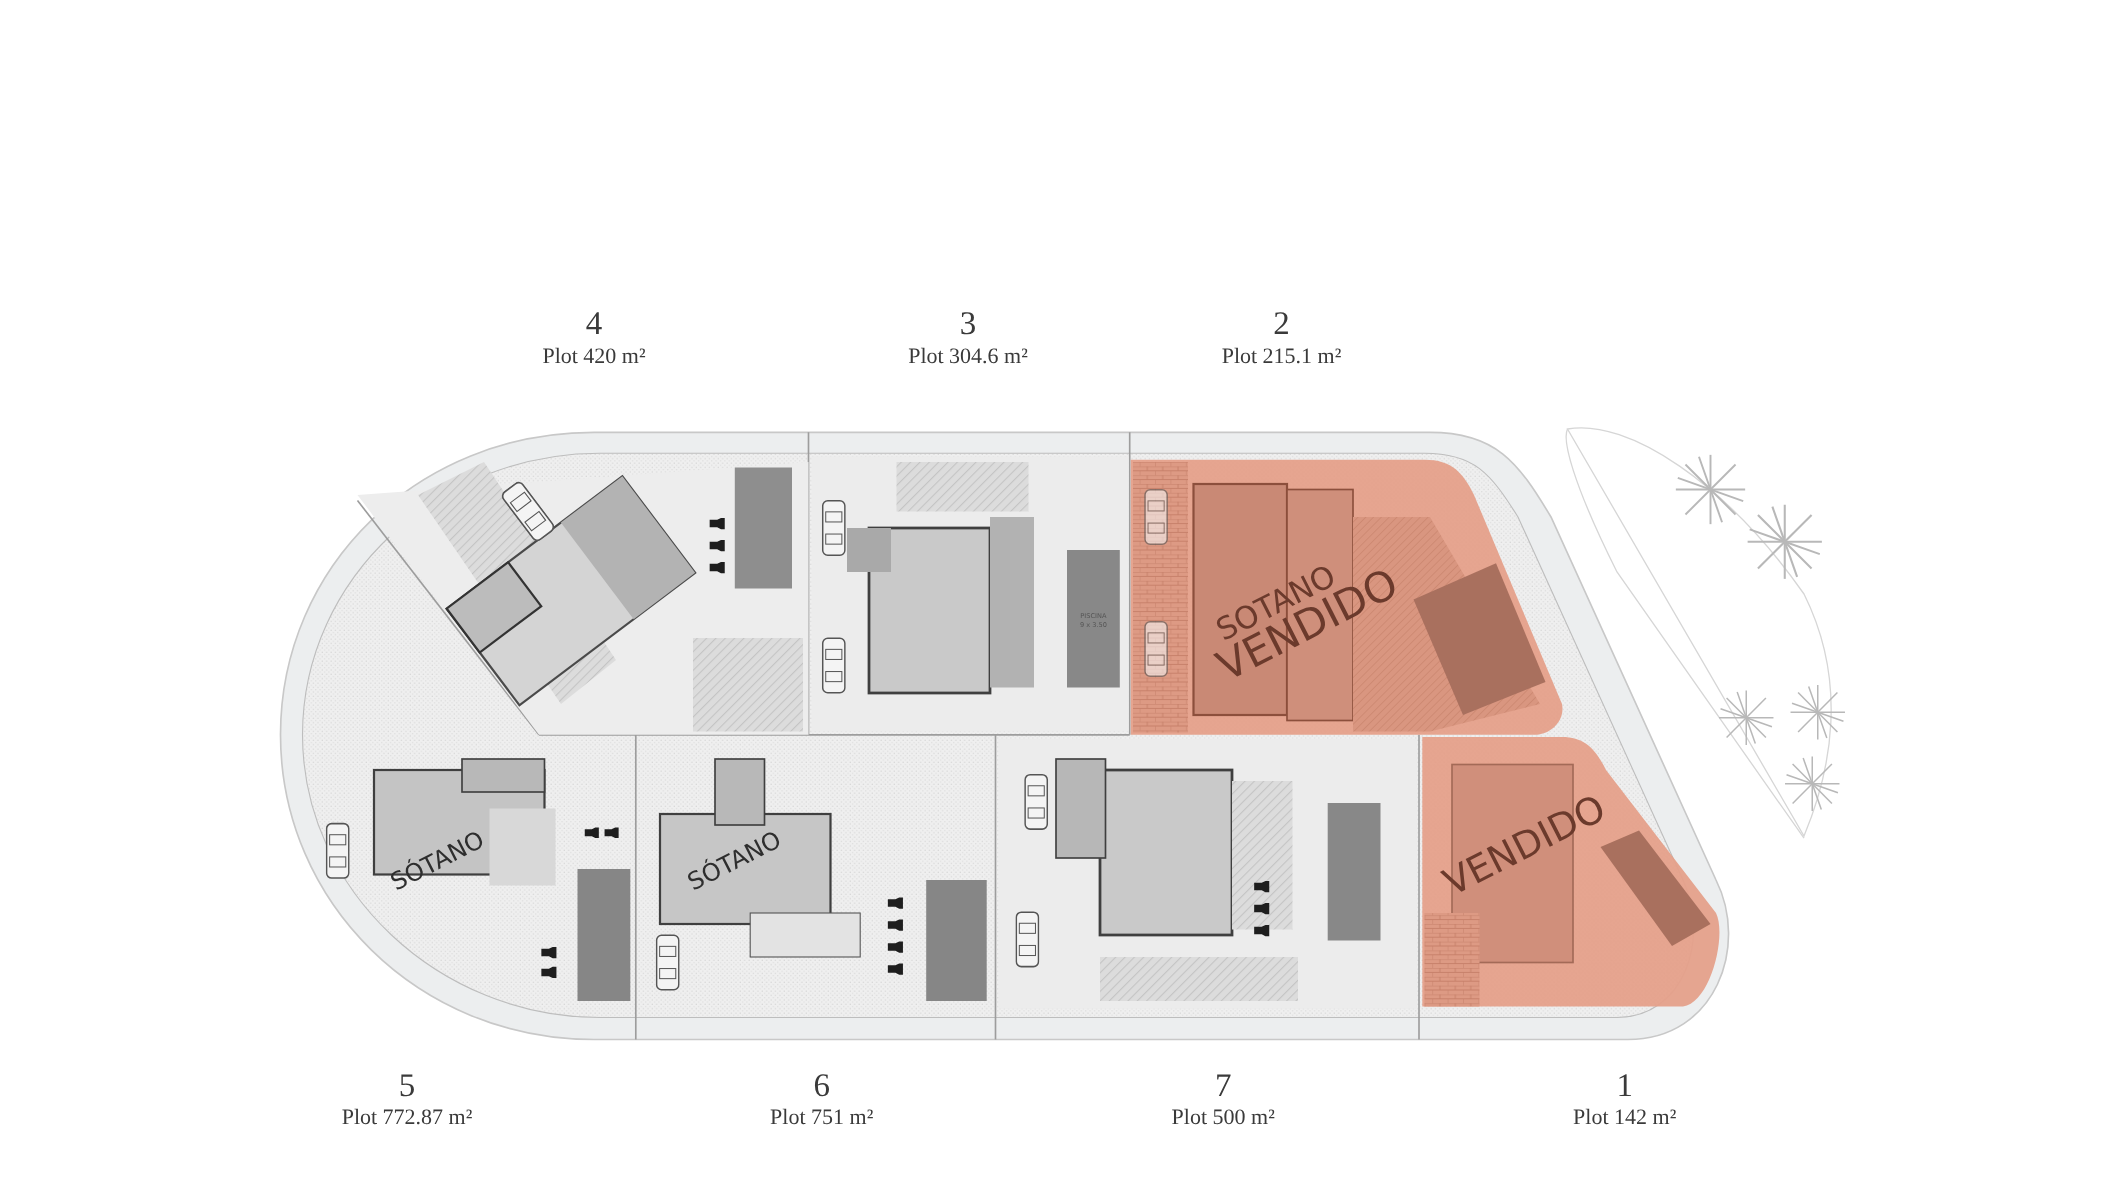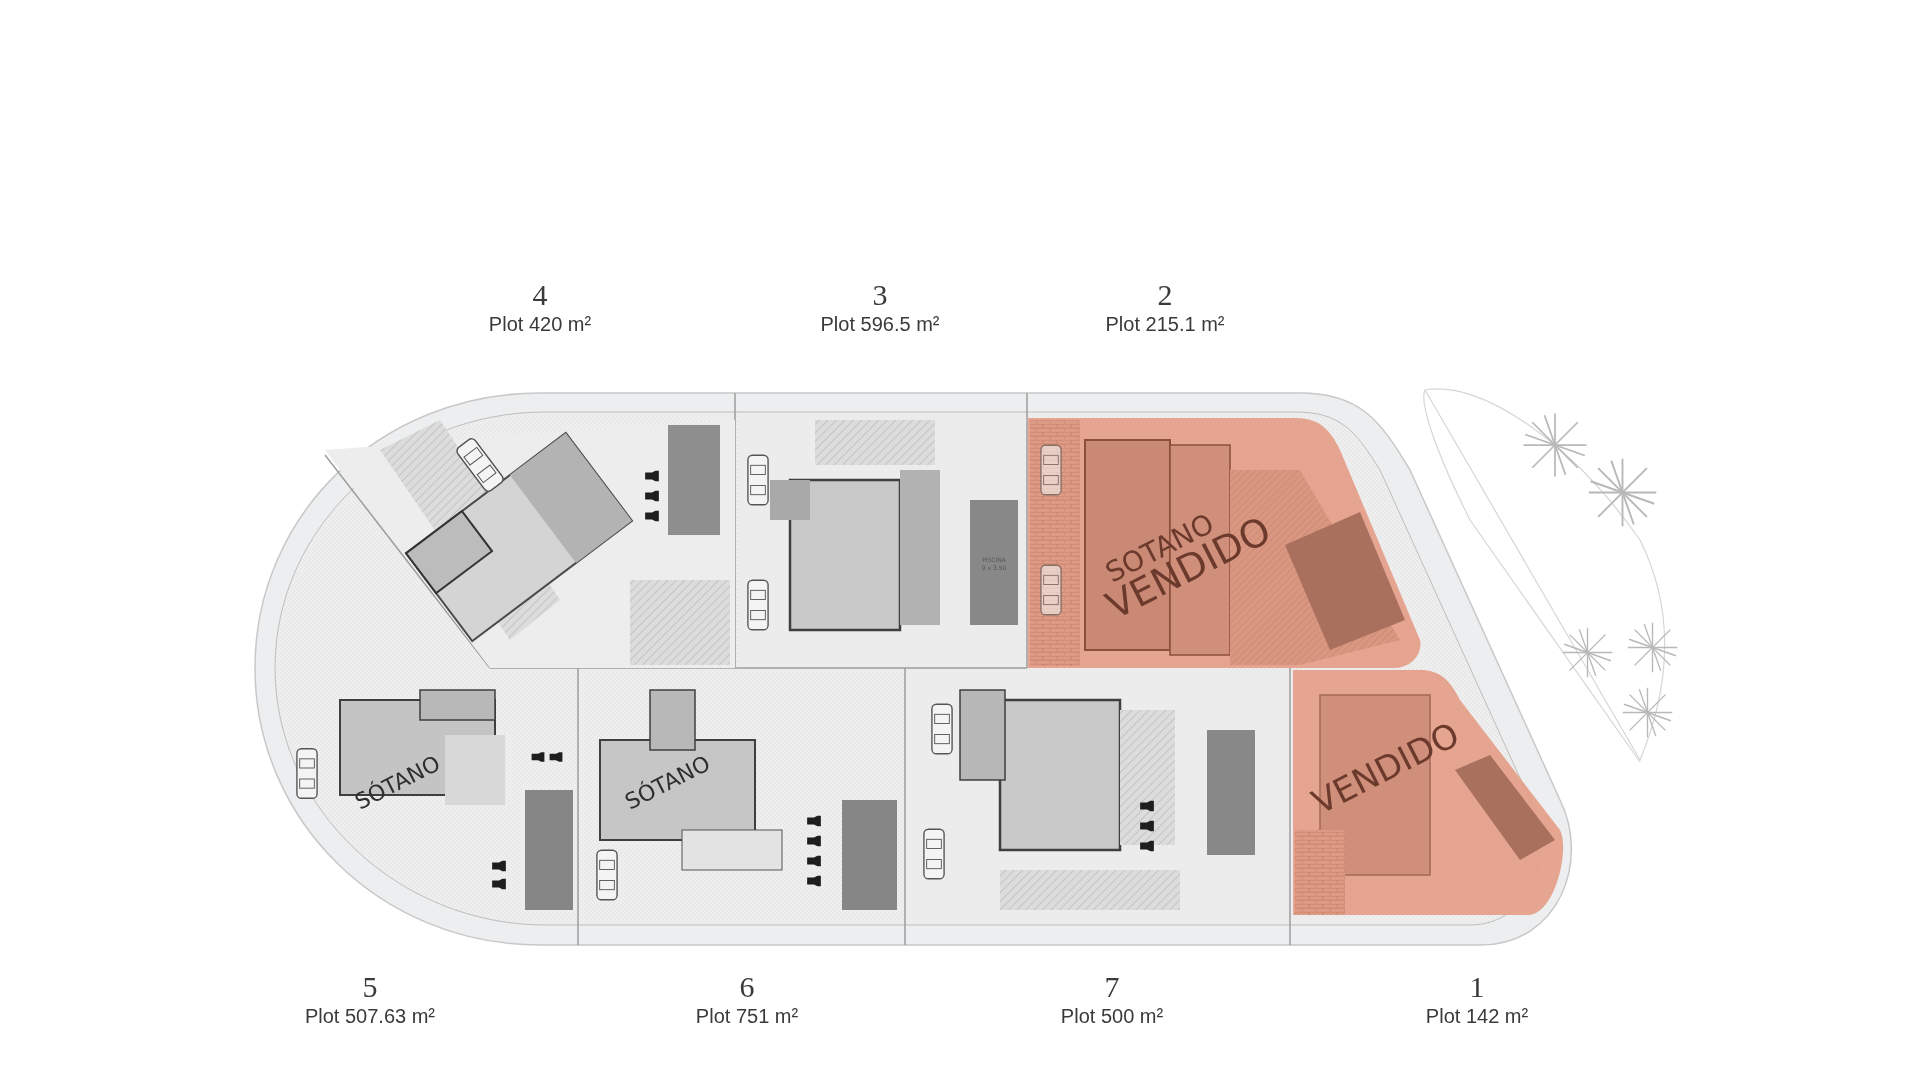--- a/index.html
+++ b/index.html
@@ -1,19 +1,19 @@
 <!DOCTYPE html>
 <html><head>
 <meta charset="utf-8">
 <style>
   html, body { margin: 0; padding: 0; background: #ffffff; }
   body { width: 1920px; height: 1080px; position: relative; overflow: hidden; font-family: "DejaVu Serif", "Liberation Serif", serif; }
   .plot-label { position: absolute; text-align: center; color: #3a3a3a; transform: translateX(-50%); }
   .plot-num { font-family: "Liberation Serif", serif; font-size: 30px; line-height: 34px; display: block; }
-  .plot-area { font-family: Liberation Sans, sans-serif; font-size: 20px; line-height: 24px; display: block; white-space: nowrap; }
+  .plot-area { font-family: Liberation Serif, serif; font-size: 20px; line-height: 24px; display: block; white-space: nowrap; }
   svg.siteplan { position: absolute; left: 0; top: 0; }
   .stamp { font-family: "DejaVu Sans", sans-serif; fill: #2e2e2e; }
   .stamp-sold { font-family: "DejaVu Sans", sans-serif; fill: #6b3a2c; }
   .tiny { font-family: "DejaVu Sans", sans-serif; font-size: 6px; fill: #555; }
 </style>
 </head>
 <body>
 
 <svg class="siteplan" width="1920" height="1080" viewBox="0 0 1920 1080">
   <defs>
@@ -175,30 +175,30 @@
   <text class="stamp" font-size="22" transform="translate(360,810) rotate(-27)">SÓTANO</text>
   <text class="stamp" font-size="22" transform="translate(630,810) rotate(-27)">SÓTANO</text>
 </svg>
 
 <div class="plot-label" style="left:540px; top:278px;">
   <span class="plot-num">4</span>
   <span class="plot-area">Plot 420 m²</span>
 </div>
 <div class="plot-label" style="left:880px; top:278px;">
   <span class="plot-num">3</span>
-  <span class="plot-area">Plot 596.5 m²</span>
+  <span class="plot-area">Plot 304.6 m²</span>
 </div>
 <div class="plot-label" style="left:1165px; top:278px;">
   <span class="plot-num">2</span>
   <span class="plot-area">Plot 215.1 m²</span>
 </div>
 
 <div class="plot-label" style="left:370px; top:970px;">
   <span class="plot-num">5</span>
-  <span class="plot-area">Plot 507.63 m²</span>
+  <span class="plot-area">Plot 772.87 m²</span>
 </div>
 <div class="plot-label" style="left:747px; top:970px;">
   <span class="plot-num">6</span>
   <span class="plot-area">Plot 751 m²</span>
 </div>
 <div class="plot-label" style="left:1112px; top:970px;">
   <span class="plot-num">7</span>
   <span class="plot-area">Plot 500 m²</span>
 </div>
 <div class="plot-label" style="left:1477px; top:970px;">

